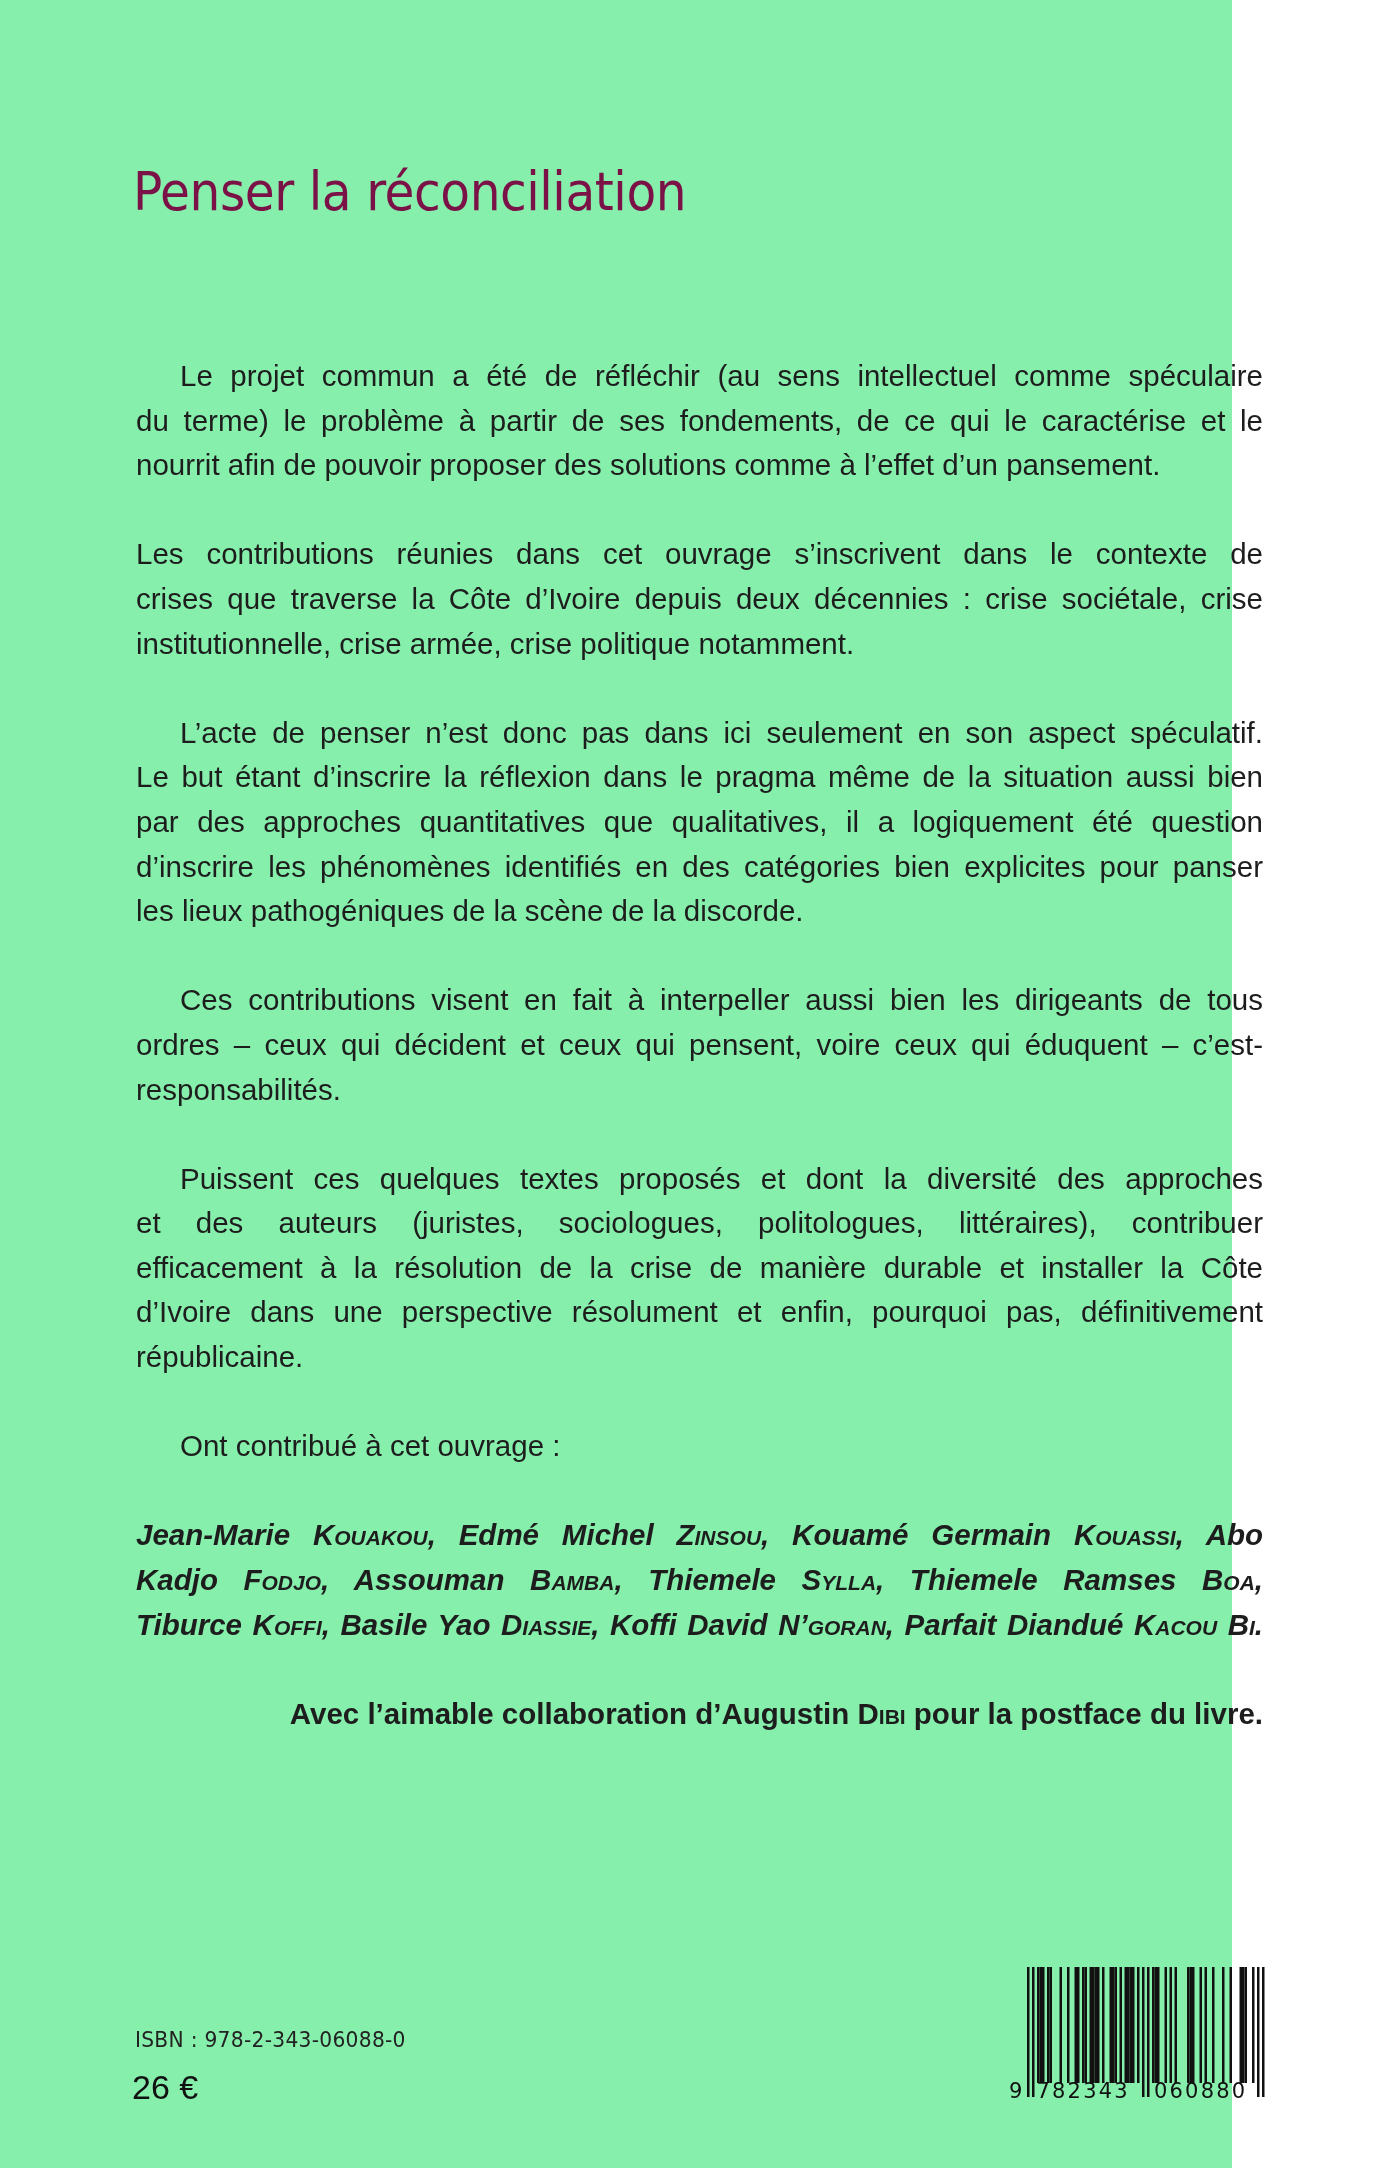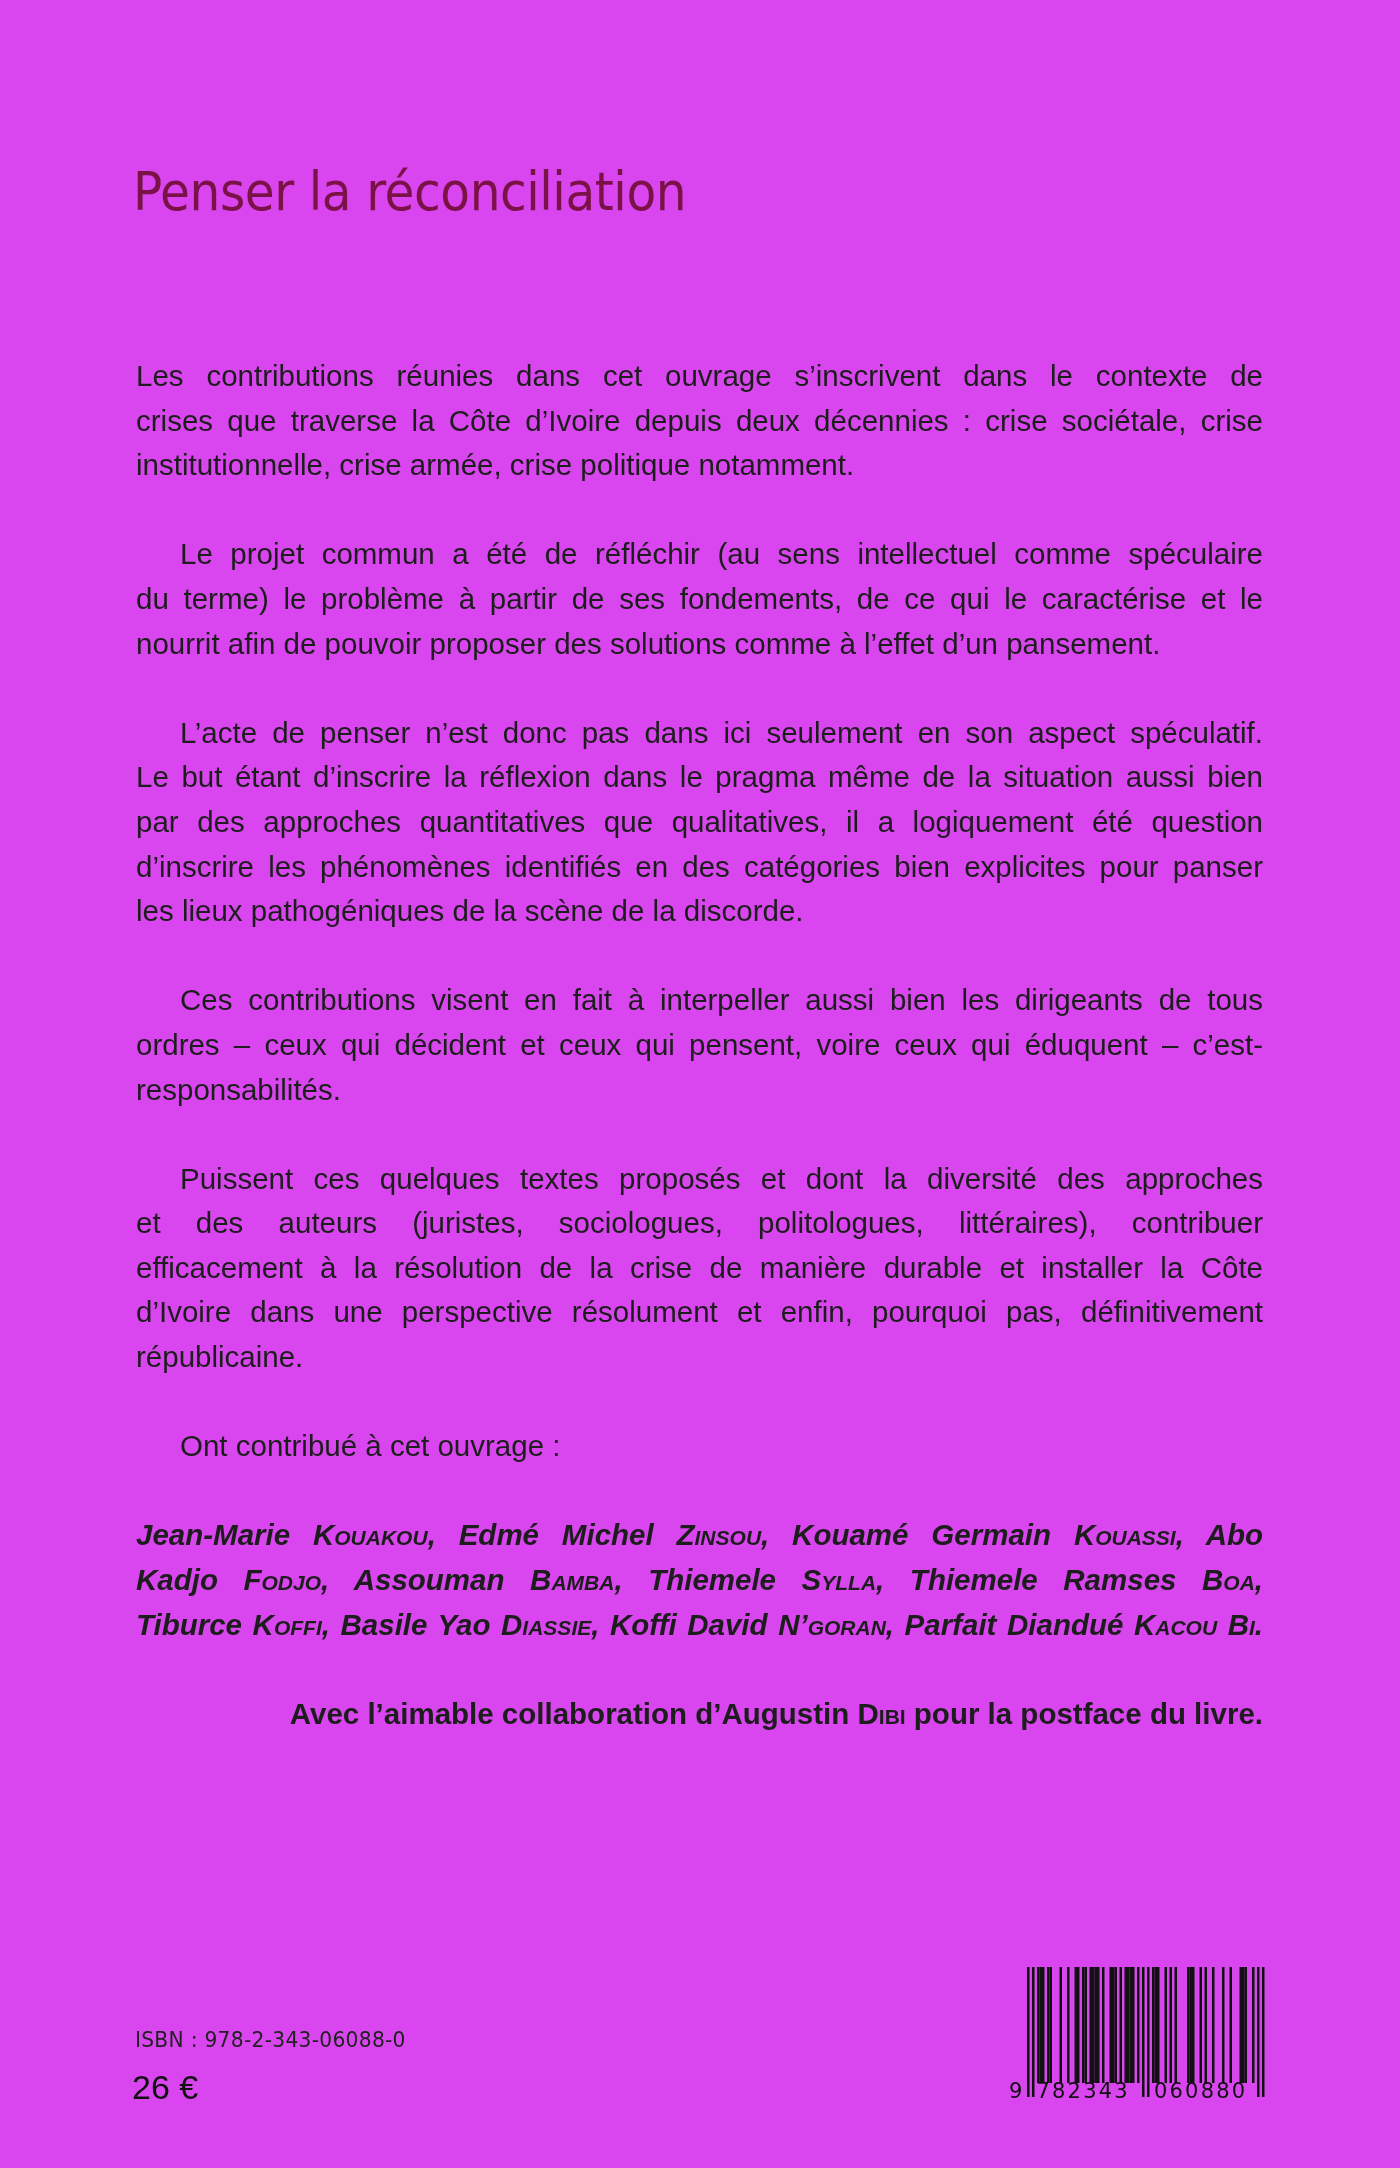--- a/index.html
+++ b/index.html
@@ -1,17 +1,17 @@
 <!DOCTYPE html>
 <html><head>
 <meta charset="utf-8">
 <style>
   html, body { margin: 0; padding: 0; background: #ffffff; }
   body { width: 1400px; height: 2168px; position: relative; overflow: hidden; }
-  .page { position: absolute; left: 0; top: 0; width: 1400px; height: 2168px; background: #d946ef; }
+  .page { position: absolute; left: 0; top: 0; width: 1232px; height: 2168px; background: #86efac; }
   .title {
     position: absolute; left: 133px; top: 160px;
     font-family: "DejaVu Sans", sans-serif; font-weight: normal;
     font-size: 54px; letter-spacing: -0.5px; color: #7b1247; margin: 0;
     transform: scaleX(0.9); transform-origin: left top; white-space: nowrap;
   }
   .body {
     position: absolute; left: 136px; top: 354px; width: 1127px;
     font-family: "Liberation Sans", sans-serif; font-size: 29.5px;
     line-height: 44.6px; color: #1d1d1d;
@@ -36,28 +36,28 @@
 </style>
 </head>
 <body>
 
 <div class="page">
   <h1 class="title">Penser la réconciliation</h1>
 
   <div class="body">
     <div id="paragraphs">
         <p>
+          <span class="line ind">Le projet commun a été de réfléchir (au sens intellectuel comme spéculaire</span>
+          <span class="line">du terme) le problème à partir de ses fondements, de ce qui le caractérise et le</span>
+          <span class="line last">nourrit afin de pouvoir proposer des solutions comme à l’effet d’un pansement.</span>
+        </p>
+        <p>
           <span class="line">Les contributions réunies dans cet ouvrage s’inscrivent dans le contexte de</span>
           <span class="line">crises que traverse la Côte d’Ivoire depuis deux décennies : crise sociétale, crise</span>
           <span class="line last">institutionnelle, crise armée, crise politique notamment.</span>
-        </p>
-        <p>
-          <span class="line ind">Le projet commun a été de réfléchir (au sens intellectuel comme spéculaire</span>
-          <span class="line">du terme) le problème à partir de ses fondements, de ce qui le caractérise et le</span>
-          <span class="line last">nourrit afin de pouvoir proposer des solutions comme à l’effet d’un pansement.</span>
         </p>
         <p>
           <span class="line ind">L’acte de penser n’est donc pas dans ici seulement en son aspect spéculatif.</span>
           <span class="line">Le but étant d’inscrire la réflexion dans le pragma même de la situation aussi bien</span>
           <span class="line">par des approches quantitatives que qualitatives, il a logiquement été question</span>
           <span class="line">d’inscrire les phénomènes identifiés en des catégories bien explicites pour panser</span>
           <span class="line last">les lieux pathogéniques de la scène de la discorde.</span>
         </p>
         <p>
           <span class="line ind">Ces contributions visent en fait à interpeller aussi bien les dirigeants de tous</span>

